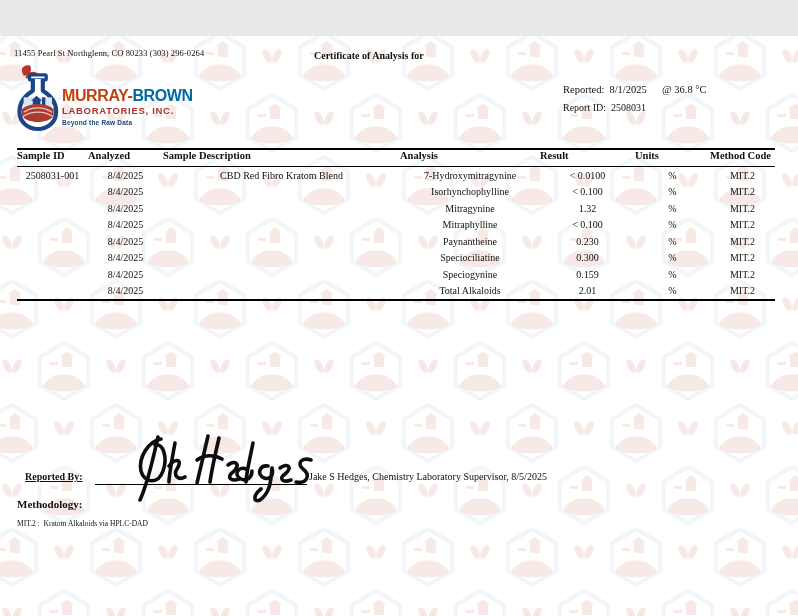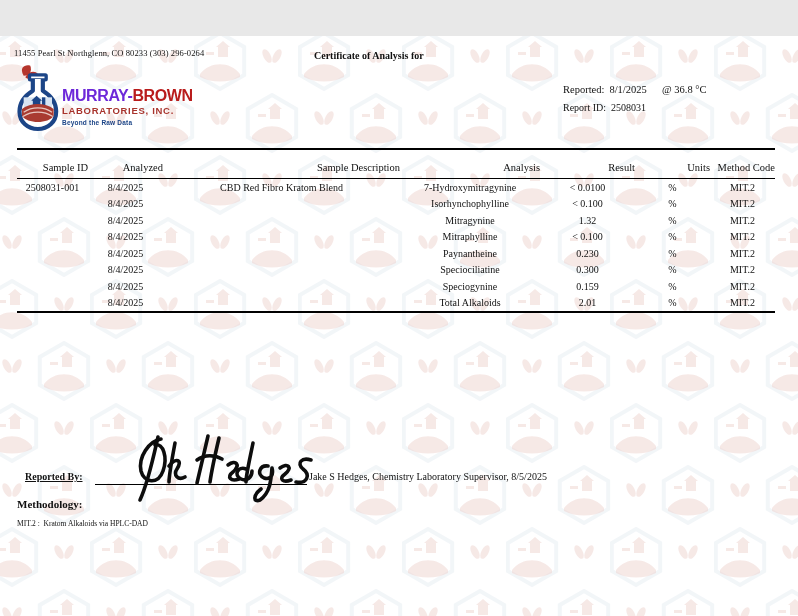--- a/index.html
+++ b/index.html
@@ -14,43 +14,43 @@
     margin-top: 36px;
   }
   .wm { position: absolute; top: 0; left: 0; z-index: 0; }
   .layer { position: absolute; z-index: 1; }
 
   
   .lab-address { left: 14px; top: 12px; font-size: 8.5px; letter-spacing: 0.1px; }
   .flask { left: 12px; top: 28px; }
   .logo-text { left: 62px; top: 52px; font-family: "Liberation Sans", sans-serif; line-height: 1; }
   .logo-name { font-size: 16px; font-weight: bold; letter-spacing: -0.4px; }
-  .logo-name .red { color: #6d28d9; text-align: center; }
-  .logo-name .blue { color: #b91c1c; text-align: center; }
+  .logo-name .red { color: #c2410c; text-align: center; }
+  .logo-name .blue { color: #0369a1; text-align: center; }
   .logo-sub { font-size: 9.5px; font-weight: bold; color: #a8342d; letter-spacing: 0.7px; margin-top: 2px; }
   .logo-tagline { font-size: 6.5px; font-weight: bold; color: #1c4587; margin-top: 4px; letter-spacing: 0.2px; }
 
   .cert-title { left: 314px; top: 14px; font-size: 10px; font-weight: bold; }
   .client-block { left: 314px; top: 33px; font-size: 10.5px; line-height: 16.5px; white-space: pre-wrap; }
   .recv-line { left: 563px; top: 48px; font-size: 10.5px; }
   .recv-temp { left: 662px; top: 48px; font-size: 10.5px; }
   .report-line { left: 563px; top: 66px; font-size: 10px; }
   .recv-line .lbl, .report-line .lbl { margin-right: 5px; }
 
   
   table.results {
     position: absolute; z-index: 1;
     left: 17px; top: 112px; width: 758px;
     border-collapse: collapse; table-layout: fixed;
   }
   table.results th {
     border-top: 2.5px solid #000;
     border-bottom: 1.5px solid #000;
-    text-align: right; font-size: 10.5px; font-weight: normal;
-    padding: 12px 0 5px 0;
+    text-align: left; font-size: 10.5px; font-weight: bold;
+    padding: 0 0 5px 0;
   }
   table.results td {
     font-size: 10px; height: 16.5px; padding: 0; vertical-align: middle; text-align: center;
   }
   table.results tbody tr:last-child td { border-bottom: 2.5px solid #000; }
   td.col-method_code, th.th-method { font-size: 8px; }
   td.col-method_code { font-size: 7.5px; }
   th.th-method { font-size: 10.5px; }
 
   

